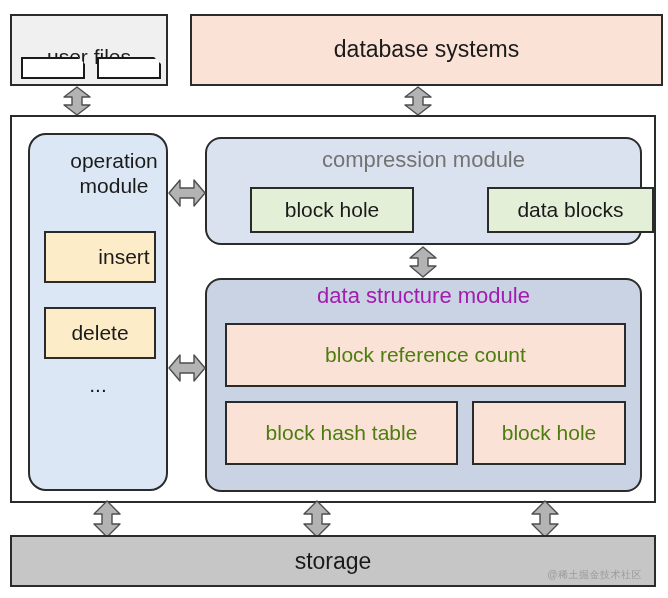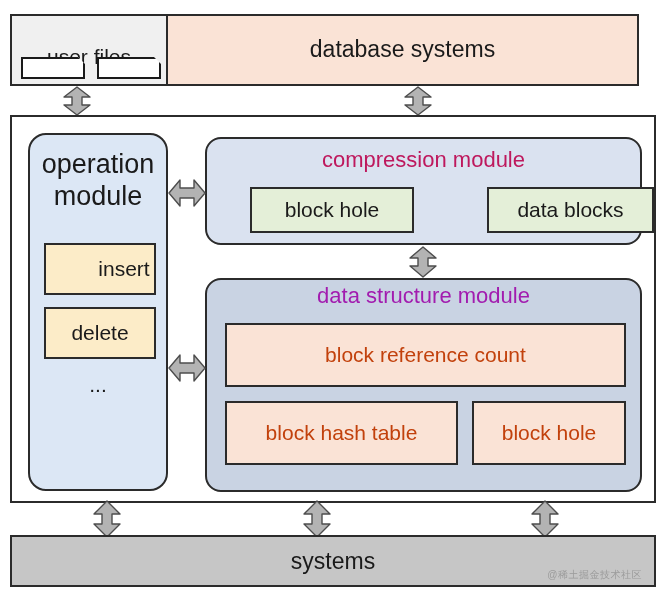--- a/index.html
+++ b/index.html
@@ -59,21 +59,21 @@
     background: #ffffff;
     border: 2px solid #1a1a1a;
     box-sizing: border-box;
     
     clip-path: polygon(0 0, calc(100% - 7px) 0, 100% 7px, 100% 100%, 0 100%);
   }
   .doc-icon.one { left: 9px; }
   .doc-icon.two { left: 85px; }
 
   .database-systems {
-    left: 166px;
+    left: 190px;
     top: 14px;
     width: 473px;
     height: 72px;
     background: #fae3d6;
     border: 2px solid #2b2b2b;
     font-size: 23px;
   }
 
   
   .system-container {
@@ -95,39 +95,40 @@
     border: 2px solid #2b2b2b;
     border-radius: 18px;
     display: block;
   }
   .operation-module-label {
     position: absolute;
     left: 0;
     top: 14px;
     width: 100%;
     text-align: center;
-    font-size: 27px;
+    font-size: 21px;
     line-height: 1.18;
     color: #1a1a1a;
+    padding-left: 16px;
   }
   .op-item {
     position: absolute;
     left: 14px;
     width: 112px;
     height: 52px;
     background: #fcecc8;
     border: 2px solid #2b2b2b;
     box-sizing: border-box;
     display: flex;
     align-items: center;
     justify-content: center;
     font-size: 21px;
     color: #1a1a1a;
   }
-  .op-item.i0 { top: 108px; padding-left: 48px; }
+  .op-item.i0 { top: 96px; padding-left: 48px; }
   .op-item.i1 { top: 172px; }
   .op-item.i2 { top: 289px; }
   .op-ellipsis {
     position: absolute;
     left: 0;
     top: 238px;
     width: 100%;
     text-align: center;
     font-size: 21px;
     color: #1a1a1a;
@@ -144,21 +145,21 @@
     border-radius: 16px;
     display: block;
   }
   .compression-module-label {
     position: absolute;
     left: 0;
     top: 9px;
     width: 100%;
     text-align: center;
     font-size: 22px;
-    color: #be185d;
+    color: #737373;
   }
   .green-box {
     position: absolute;
     top: 48px;
     height: 46px;
     background: #e4efd8;
     border: 2px solid #2b2b2b;
     box-sizing: border-box;
     display: flex;
     align-items: center;
@@ -191,21 +192,21 @@
   }
   .peach-box {
     position: absolute;
     background: #fae3d6;
     border: 2px solid #2b2b2b;
     box-sizing: border-box;
     display: flex;
     align-items: center;
     justify-content: center;
     font-size: 21px;
-    color: #c2410c;
+    color: #4d7c0f;
   }
   .peach-box.p0 { left: 18px; top: 43px; width: 401px; height: 64px; }
   .peach-box.p1 { left: 18px; top: 121px; width: 233px; height: 64px; }
   .peach-box.p2 { left: 265px; top: 121px; width: 154px; height: 64px; }
 
   
   .storage {
     left: 10px;
     top: 535px;
     width: 646px;
@@ -314,17 +315,17 @@
       <polygon points="17,1 30,14 22,14 22,24 30,24 17,37 4,24 12,24 12,14 4,14" fill="#b3b3b3" stroke="#4d4d4d" stroke-width="1.4" stroke-linejoin="round"></polygon>
     </svg>
   </div>
   <div class="arrow" style="left:528px; top:500px;">
     <svg width="34" height="38" viewBox="0 0 34 38">
       <polygon points="17,1 30,14 22,14 22,24 30,24 17,37 4,24 12,24 12,14 4,14" fill="#b3b3b3" stroke="#4d4d4d" stroke-width="1.4" stroke-linejoin="round"></polygon>
     </svg>
   </div>
 
   <div class="box storage">
-    <div class="storage-label">systems</div>
+    <div class="storage-label">storage</div>
     <div class="watermark">@稀土掘金技术社区</div>
   </div>
 
 </div>
 
 </body></html>

